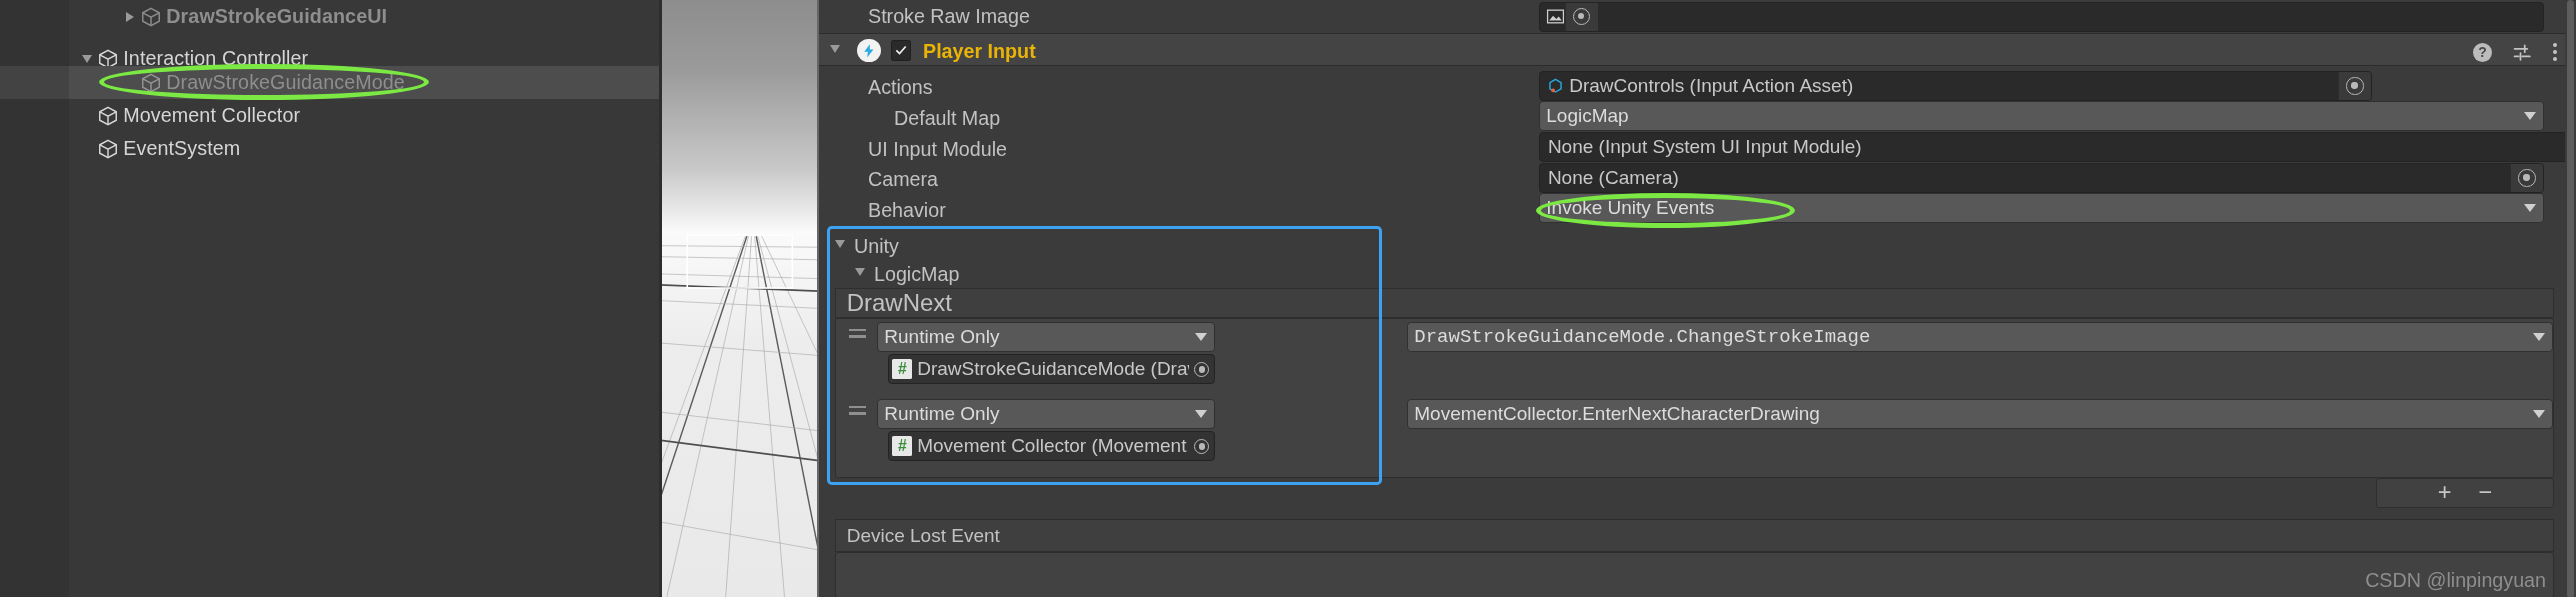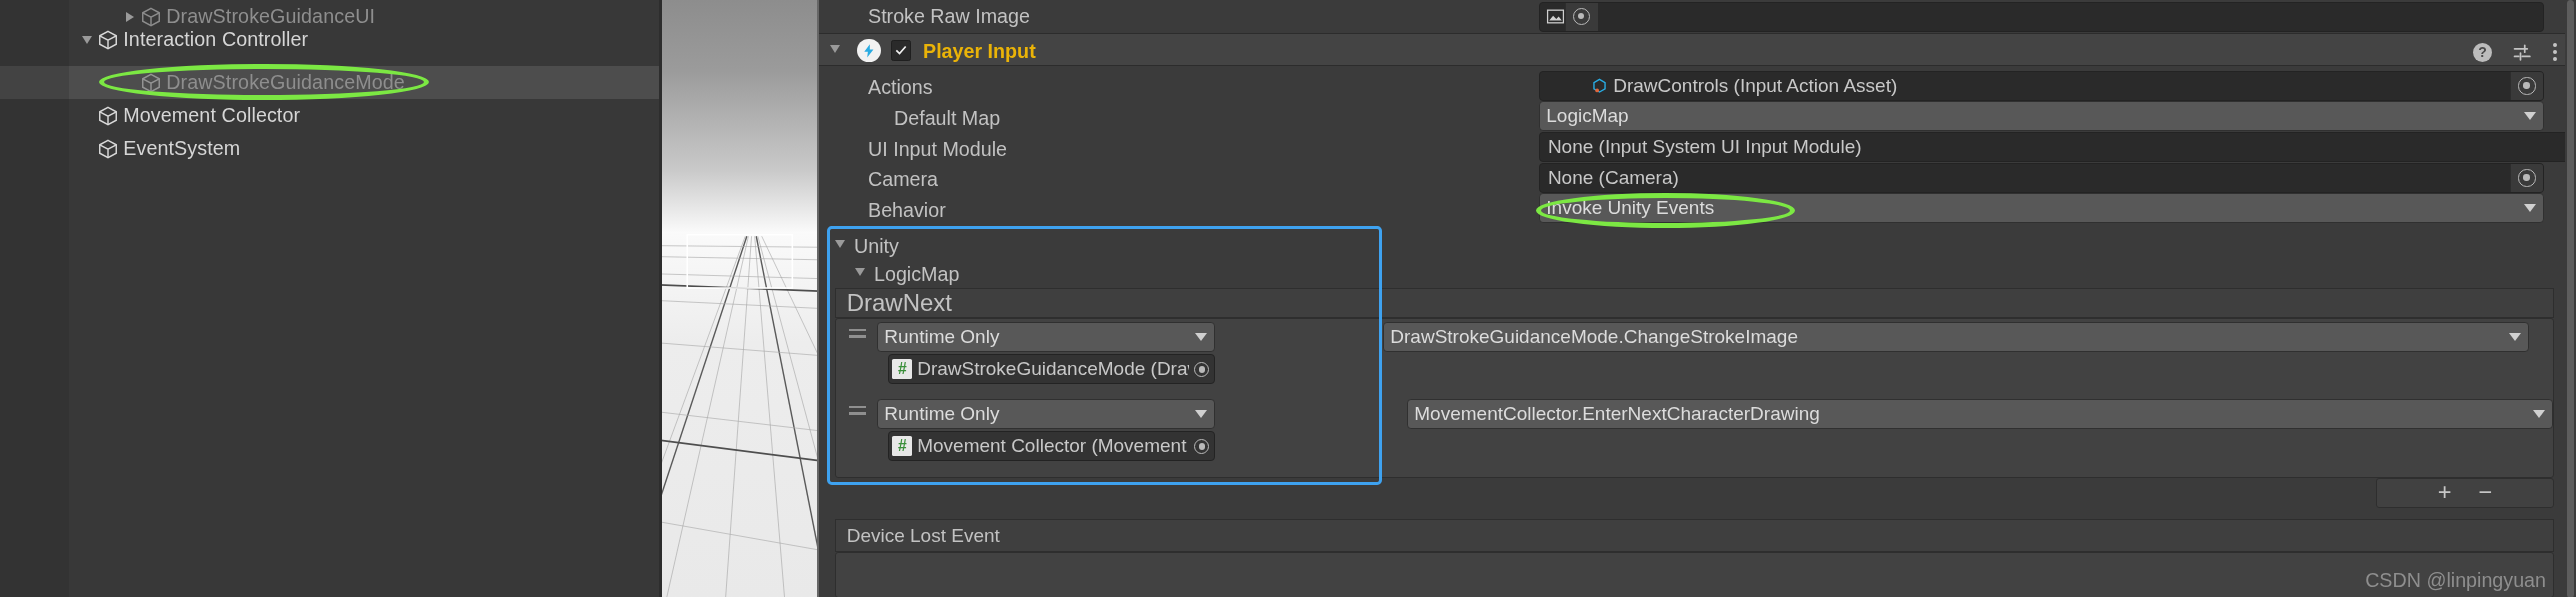--- a/index.html
+++ b/index.html
@@ -170,33 +170,33 @@
 </style>
 </head>
 <body>
 
 <div id="root">
 
   <div id="hierarchy">
     <div class="gutter"></div>
 
     <div class="h-row" style="top:0px;">
-      <div class="h-content" style="margin-left:120px;">
+      <div class="h-content" style="margin-left:120px;font-weight:bold;">
         <div class="foldout">
             <div class="tri-right"></div>
           </div>
         <svg class="go-icon" viewBox="0 0 24 24">
           <path d="M12 2.6 21 7.4v9.2L12 21.4 3 16.6V7.4Z" fill="none" stroke="#8c8c8c" stroke-width="1.6"></path>
           <path d="M3 7.4 12 12.1 21 7.4M12 12.1V21.4" fill="none" stroke="#8c8c8c" stroke-width="1.6"></path>
         </svg>
         <span class="h-label dim">DrawStrokeGuidanceUI</span>
       </div>
     </div>
 
-    <div class="h-row" style="top:23px;">
+    <div class="h-row" style="top:42px;">
       <div class="h-content" style="margin-left:77px;">
         <div class="foldout">
             <div class="tri-down"></div>
           </div>
         <svg class="go-icon" viewBox="0 0 24 24">
           <path d="M12 2.6 21 7.4v9.2L12 21.4 3 16.6V7.4Z" fill="none" stroke="#d8d8d8" stroke-width="1.6"></path>
           <path d="M3 7.4 12 12.1 21 7.4M12 12.1V21.4" fill="none" stroke="#d8d8d8" stroke-width="1.6"></path>
         </svg>
         <span class="h-label bright">Interaction Controller</span>
       </div>
@@ -317,21 +317,21 @@
             <i></i>
             <i></i>
             <i></i>
           </div>
       </div>
     </div>
 
     <div class="insp-row" style="top:72px;height:30px;">
       <span class="lbl" style="position:absolute;left:49px;">Actions</span>
     </div>
-    <div class="objfield" style="left:720px;top:71px;width:1005px;padding-left:44px;">
+    <div class="objfield" style="left:720px;top:71px;width:833px;">
       <svg width="19" height="19" viewBox="0 0 24 24" style="margin-left:5.5px;flex:0 0 19px;">
         <path d="M12 3 19 7v8l-7 4-7-4V7Z" fill="none" stroke="#29ABE2" stroke-width="1.8"></path>
         <circle cx="9" cy="17" r="2.4" fill="#e0653a"></circle>
       </svg>
       <span class="txt">DrawControls (Input Action Asset)</span>
       <span class="picker">
           <span class="target-ring"></span>
         </span>
     </div>
 
@@ -407,21 +407,21 @@
           <span class="dn-tri"></span>
         </span>
     </div>
     <div class="objfield" style="left:69px;top:354px;width:327px;background:#333;">
       <span class="hash-icon">#</span>
       <span class="txt">DrawStrokeGuidanceMode (Draw Stroke Guidance</span>
       <span class="picker" style="width:25px;flex:0 0 25px;background:transparent;border:none;">
           <span class="target-ring" style="width:15px;height:15px;"></span>
         </span>
     </div>
-    <div class="dropdown" style="left:564px;top:322px;width:1146px;">
+    <div class="dropdown" style="left:588px;top:322px;width:1146px;font-family:Liberation Mono, monospace;">
       <span class="txt">DrawStrokeGuidanceMode.ChangeStrokeImage</span>
       <span class="arw">
           <span class="dn-tri"></span>
         </span>
     </div>
 
     <div style="position:absolute;left:30px;top:406px;">
       <div class="drag-handle">
           <i></i>
           <i></i>

